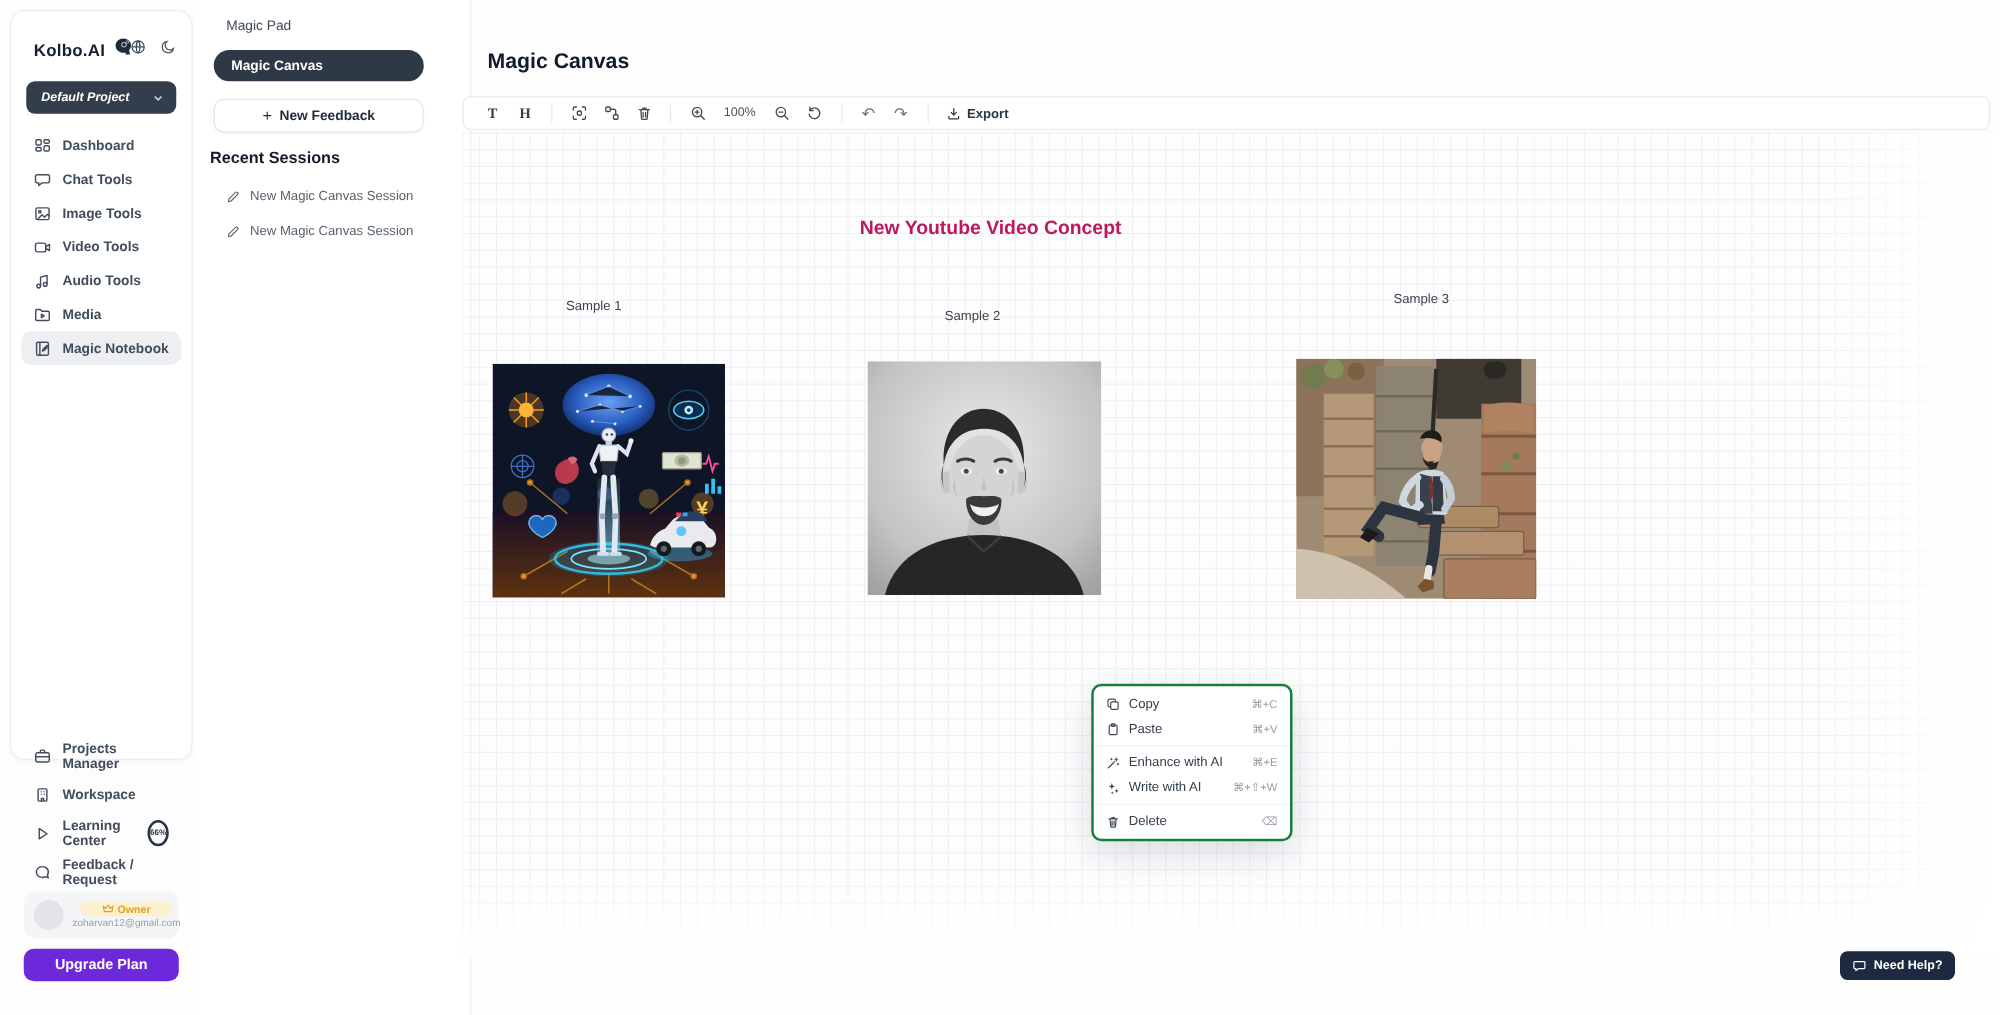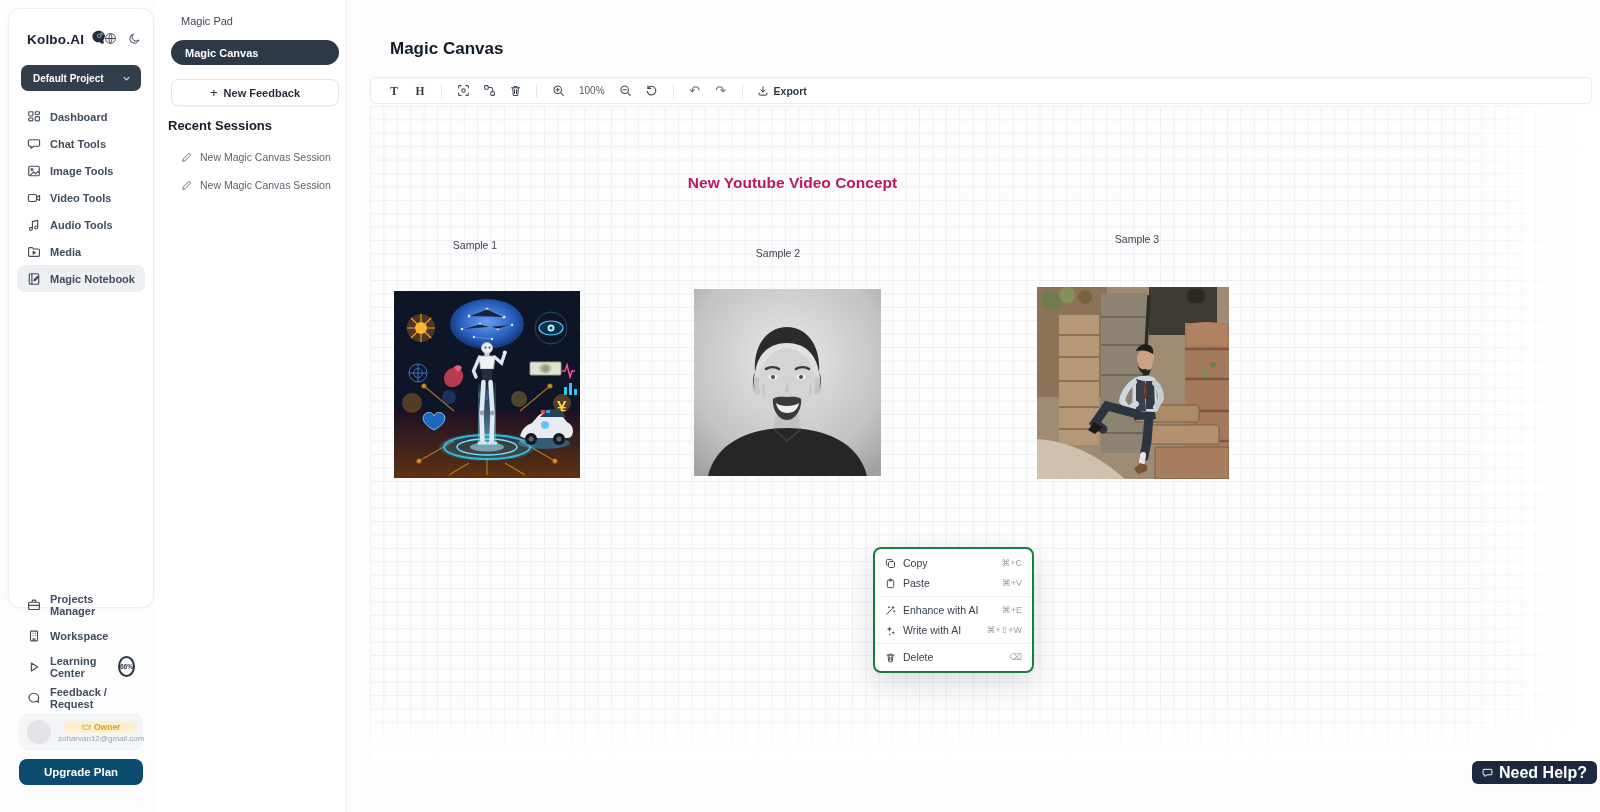--- a/index.html
+++ b/index.html
@@ -6,44 +6,44 @@
   html,body { width:1600px; height:812px; font-family:"Liberation Sans", sans-serif; background:#fdfdfe; overflow:hidden; }
 
   
   .sidebar { position:absolute; left:8px; top:8px; width:146px; height:600px; background:#fff;
              border:1px solid #eceef2; border-radius:12px; box-shadow:0 1px 4px rgba(20,30,50,.04); }
   .logo-row { position:absolute; left:18px; top:20px; display:flex; align-items:center; gap:6px; }
   .logo-text { font-size:13.5px; font-weight:800; color:#17202e; letter-spacing:.2px; }
   .top-icons { position:absolute; right:12px; top:22px; display:flex; gap:11px; color:#3e4956; }
   .proj-btn { position:absolute; left:12px; right:12px; top:56px; height:26px; background:#323e4c; border-radius:7px;
               display:flex; align-items:center; padding:0 10px 0 12px; cursor:pointer; }
-  .proj-btn span { color:#fff; font-size:10px; font-weight:600; flex:1; }
+  .proj-btn span { color:#fff; font-size:10px; font-weight:600; flex:1;font-style:italic; }
   .nav { position:absolute; left:8px; right:8px; top:94px; }
   .nav-item { height:27px; display:flex; align-items:center; gap:9px; padding:0 10px; border-radius:8px;
               color:#414d5c; font-size:11px; font-weight:600; cursor:pointer; }
   .nav-item.active { background:#edeff3; }
   .nav-item svg, .bnav-item svg { flex:0 0 auto; }
   .bnav { position:absolute; left:8px; right:8px; top:580px; }
   .bnav-item { height:31px; display:flex; align-items:center; gap:9px; padding:0 10px; color:#414d5c;
                font-size:11px; font-weight:600; cursor:pointer; }
   .ring { width:21px; height:21px; border-radius:50%; border:2px solid #2b3645; display:flex; align-items:center;
           justify-content:center; font-size:6.5px; font-weight:700; color:#2b3645; margin-left:2px; }
   .user-card { position:absolute; left:10px; right:10px; top:704px; height:38px; background:#f4f5f7; border-radius:10px;
                display:flex; align-items:center; padding:0 8px; gap:7px; cursor:pointer; }
   .avatar { width:24px; height:24px; border-radius:50%; background:#e3e4e8; flex:0 0 auto; }
   .user-col { display:flex; flex-direction:column; align-items:center; flex:1; gap:1px; }
   .owner-badge { background:#fcf0cf; border-radius:8px; padding:1px 18px; display:flex; align-items:center; gap:3px;
                  font-size:8.5px; font-weight:700; color:#dca127; }
   .email { font-size:8px; color:#98a1ac; }
-  .upgrade-btn { position:absolute; left:10px; right:10px; top:750px; height:26px; background:#0c4a6e; color:#fff;
+  .upgrade-btn { position:absolute; left:10px; right:10px; top:750px; height:26px; background:#6d28d9; color:#fff;
                  border-radius:8px; display:flex; align-items:center; justify-content:center; font-size:11.5px;
                  font-weight:700; cursor:pointer; }
 
   
-  .session-panel { position:absolute; left:155px; top:0; width:192px; height:812px; background:#fff;
+  .session-panel { position:absolute; left:155px; top:0; width:222px; height:812px; background:#fff;
                    border-right:1px solid #ebedf0; }
   .magic-pad { position:absolute; left:26px; top:15px; font-size:11px; color:#3f4a57; font-weight:500; cursor:pointer; }
   .magic-canvas-pill { position:absolute; left:16px; top:40px; width:168px; height:25px; background:#2e3946;
                        border-radius:13px; display:flex; align-items:center; padding-left:14px; color:#fff;
                        font-size:11px; font-weight:700; cursor:pointer; }
   .new-session { position:absolute; left:16px; top:79px; width:168px; height:27px; background:#fff;
                  border:1px solid #e3e5ea; border-radius:8px; display:flex; align-items:center; justify-content:center;
                  gap:6px; font-size:11px; font-weight:600; color:#1f2937; cursor:pointer;
                  box-shadow:0 1px 2px rgba(20,30,50,.05); }
   .recent-hdr { position:absolute; left:13px; top:118px; font-size:13px; font-weight:800; color:#131c28; }
@@ -78,21 +78,21 @@
 
   
   .ctx-menu { position:absolute; left:873px; top:547px; width:161px; background:#fff; border:2px solid #15803d;
               border-radius:8px; box-shadow:0 10px 28px rgba(20,30,50,.14); padding:4px 0; }
   .ctx-row { height:20px; display:flex; align-items:center; gap:7px; padding:0 10px; cursor:pointer; }
   .ctx-label { font-size:10.5px; color:#333e4b; font-weight:500; }
   .ctx-short { margin-left:auto; font-size:9px; color:#949ca8; }
   .ctx-div { height:1px; background:#f0f1f4; margin:3px 0; }
 
   .help-btn { position:absolute; left:1472px; top:761px; height:23px; padding:0 10px; background:#1d2940;
-              border-radius:6px; display:flex; align-items:center; gap:6px; color:#fff; font-size:16px;
+              border-radius:6px; display:flex; align-items:center; gap:6px; color:#fff; font-size:10px;
               font-weight:700; cursor:pointer; }
 </style>
 </head>
 <body>
 
 <div class="sidebar">
   <div class="logo-row">
     <span class="logo-text">Kolbo.AI</span>
     <span>
       <svg width="17" height="17" viewBox="0 0 16 16">

